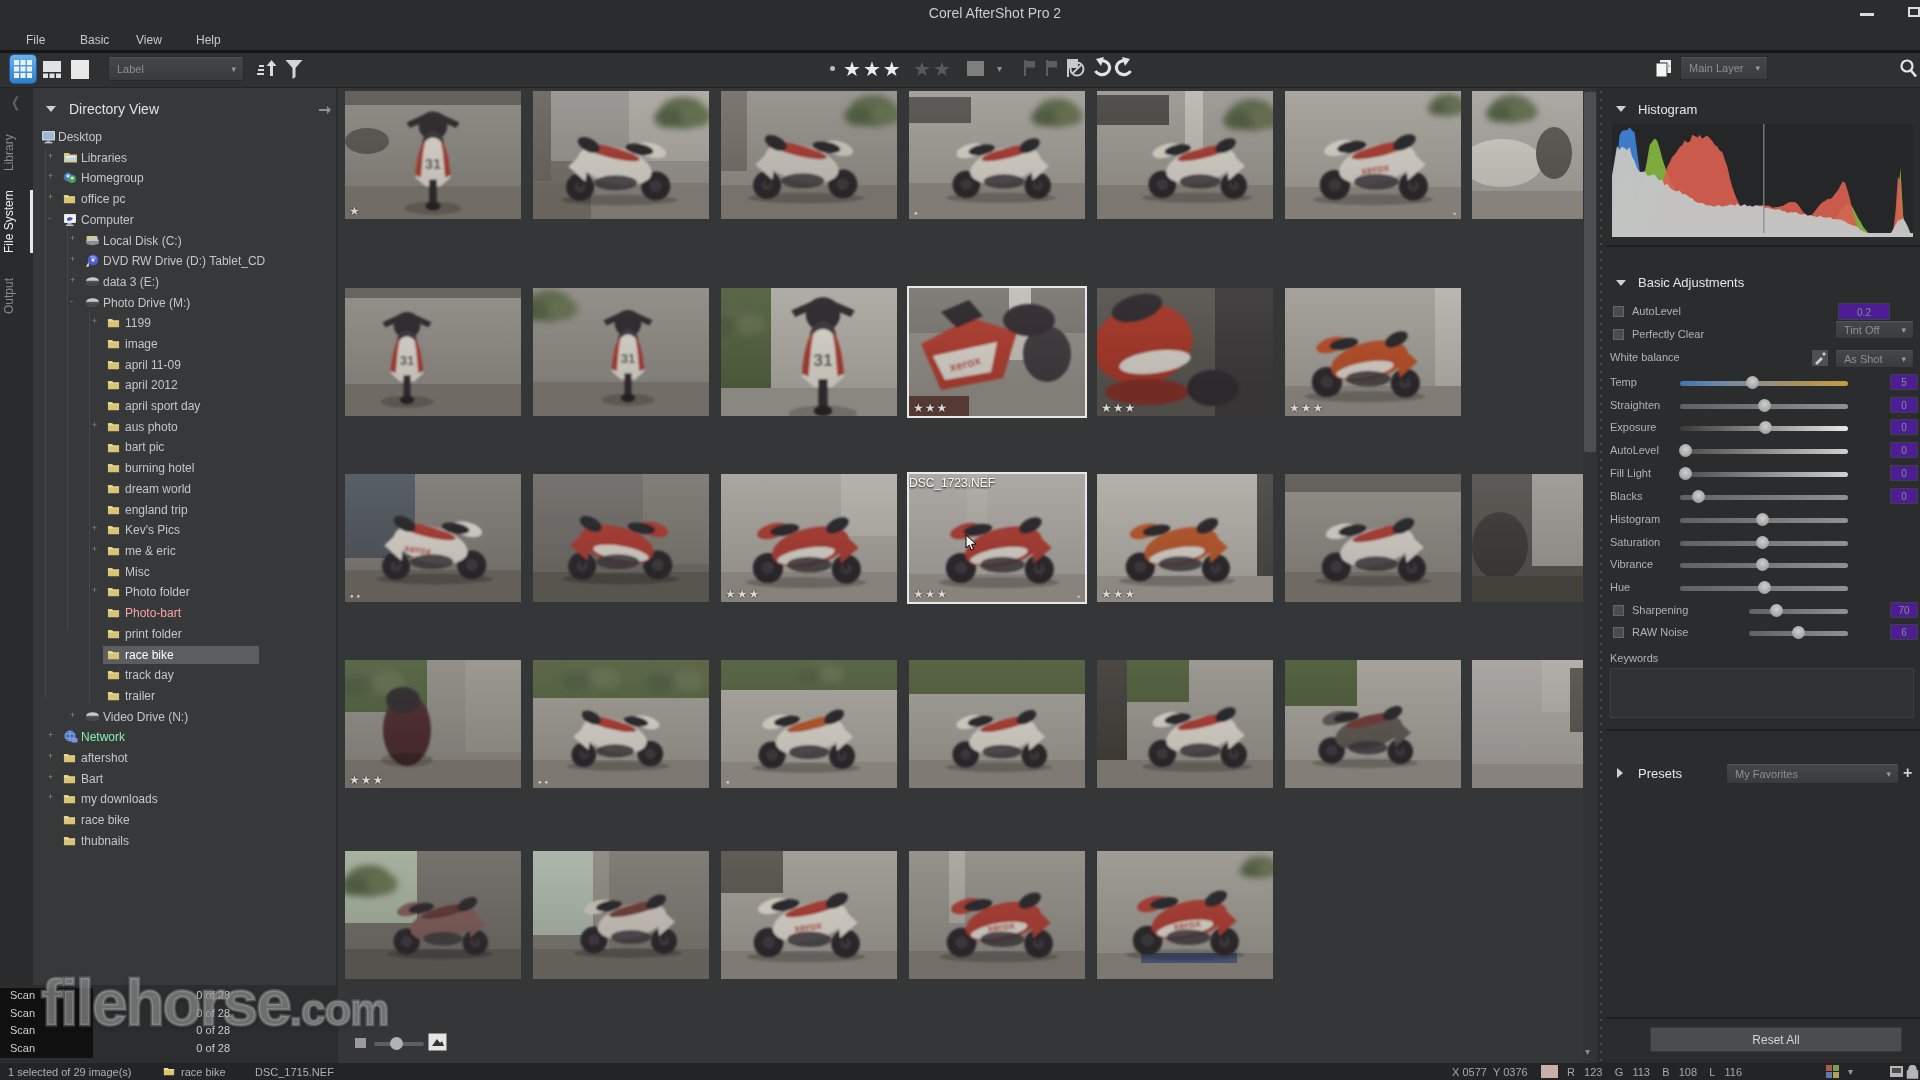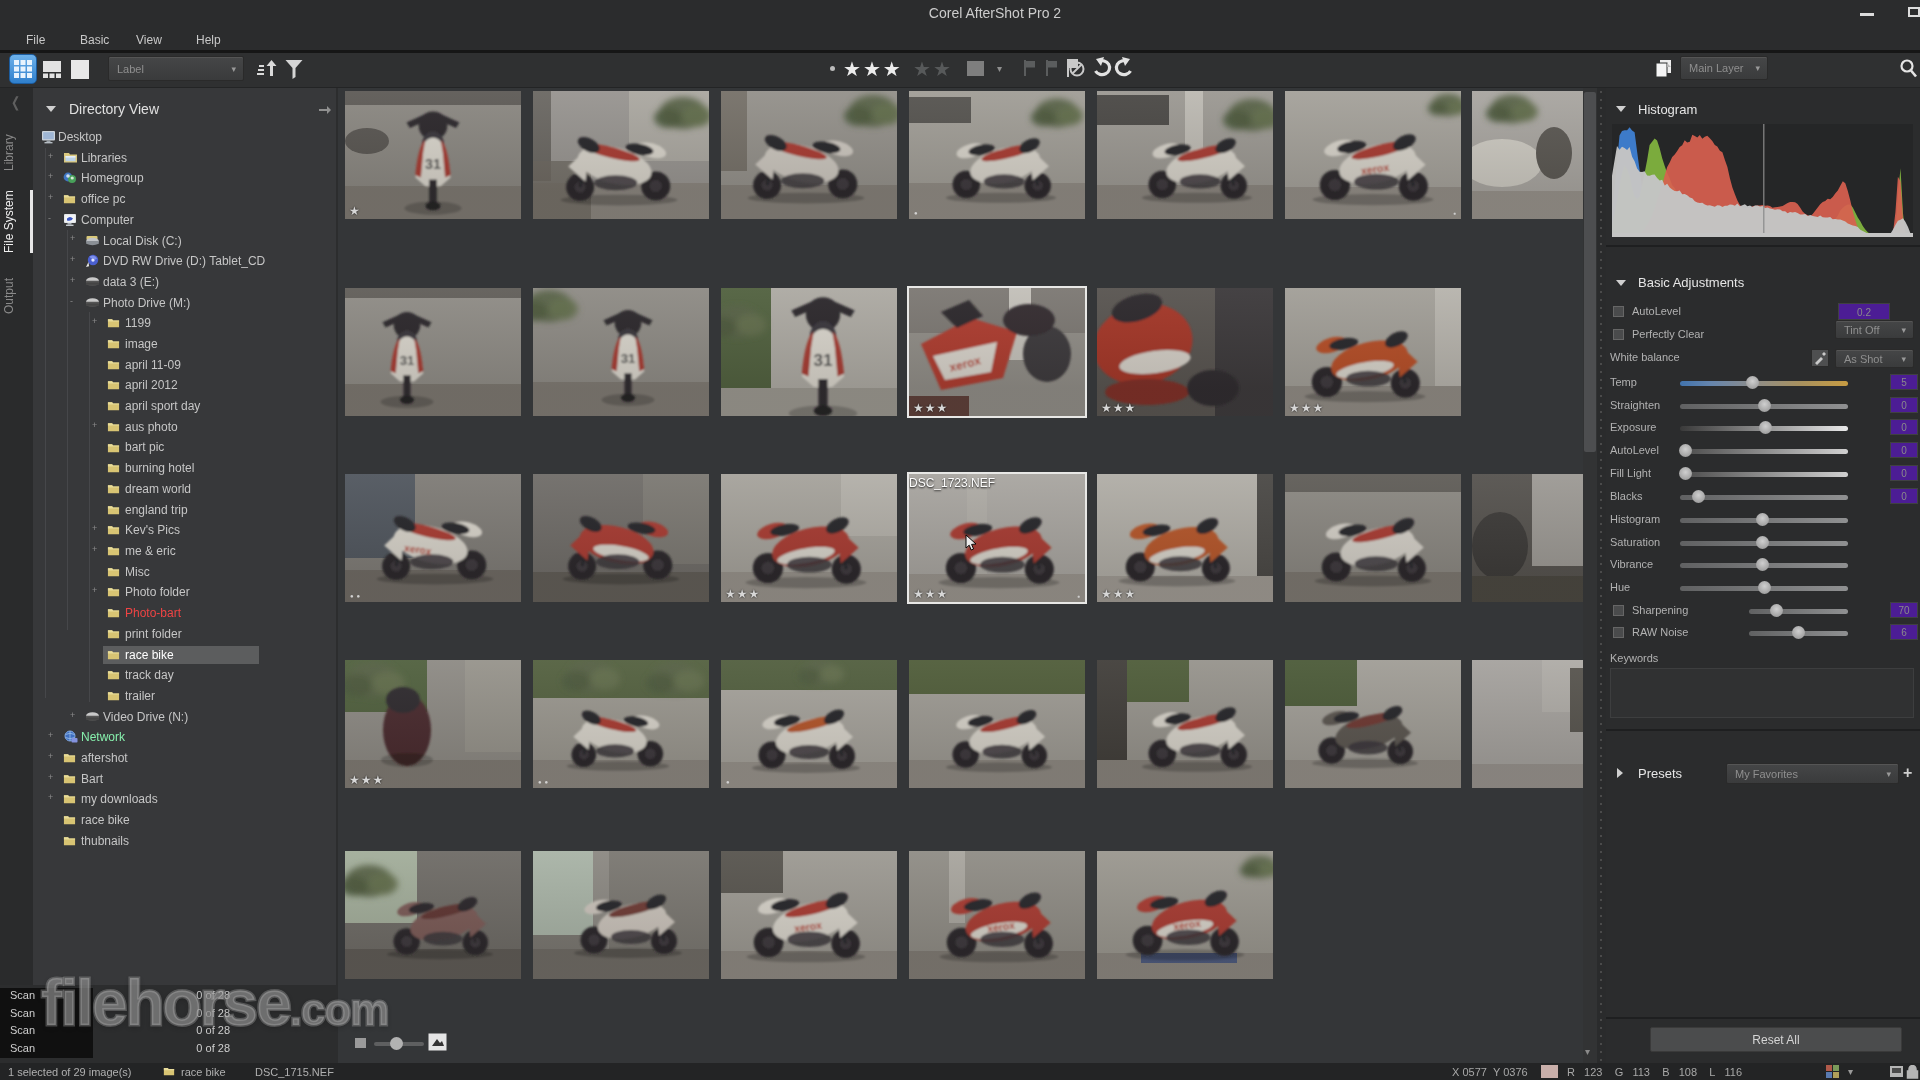--- a/index.html
+++ b/index.html
@@ -267,21 +267,21 @@
 <div class="abs" style="left:92px;top:586px;color:#8a8a8a;font-size:9px;line-height:9px">+</div>
 <svg style="position:absolute;left:107px;top:585.4px" width="13" height="13" viewBox="0 0 14 14">
     <path d="M1 3.5 L1 12 L13 12 L13 4.8 L6.5 4.8 L5.5 3.5 Z" fill="#d8c473"></path>
     <path d="M1 3.5 L5.5 3.5 L6.5 4.8 L13 4.8 L13 6 L1 6 Z" fill="#e8dc9a"></path>
   </svg>
 <div class="treerow" style="left:125px;top:585px;color:#c6c6c6">Photo folder</div>
 <svg style="position:absolute;left:107px;top:606.0999999999999px" width="13" height="13" viewBox="0 0 14 14">
     <path d="M1 3.5 L1 12 L13 12 L13 4.8 L6.5 4.8 L5.5 3.5 Z" fill="#d8c473"></path>
     <path d="M1 3.5 L5.5 3.5 L6.5 4.8 L13 4.8 L13 6 L1 6 Z" fill="#e8dc9a"></path>
   </svg>
-<div class="treerow" style="left:125px;top:606px;color:#ef4444">Photo-bart</div>
+<div class="treerow" style="left:125px;top:606px;color:#fca5a5">Photo-bart</div>
 <svg style="position:absolute;left:107px;top:626.8px" width="13" height="13" viewBox="0 0 14 14">
     <path d="M1 3.5 L1 12 L13 12 L13 4.8 L6.5 4.8 L5.5 3.5 Z" fill="#d8c473"></path>
     <path d="M1 3.5 L5.5 3.5 L6.5 4.8 L13 4.8 L13 6 L1 6 Z" fill="#e8dc9a"></path>
   </svg>
 <div class="treerow" style="left:125px;top:627px;color:#c6c6c6">print folder</div>
 <div class="abs" style="left:103px;top:646px;width:156px;height:18px;background:#5c5d5e"></div>
 <svg style="position:absolute;left:107px;top:647.5px" width="13" height="13" viewBox="0 0 14 14">
     <path d="M1 3.5 L1 12 L13 12 L13 4.8 L6.5 4.8 L5.5 3.5 Z" fill="#d8c473"></path>
     <path d="M1 3.5 L5.5 3.5 L6.5 4.8 L13 4.8 L13 6 L1 6 Z" fill="#e8dc9a"></path>
   </svg>

